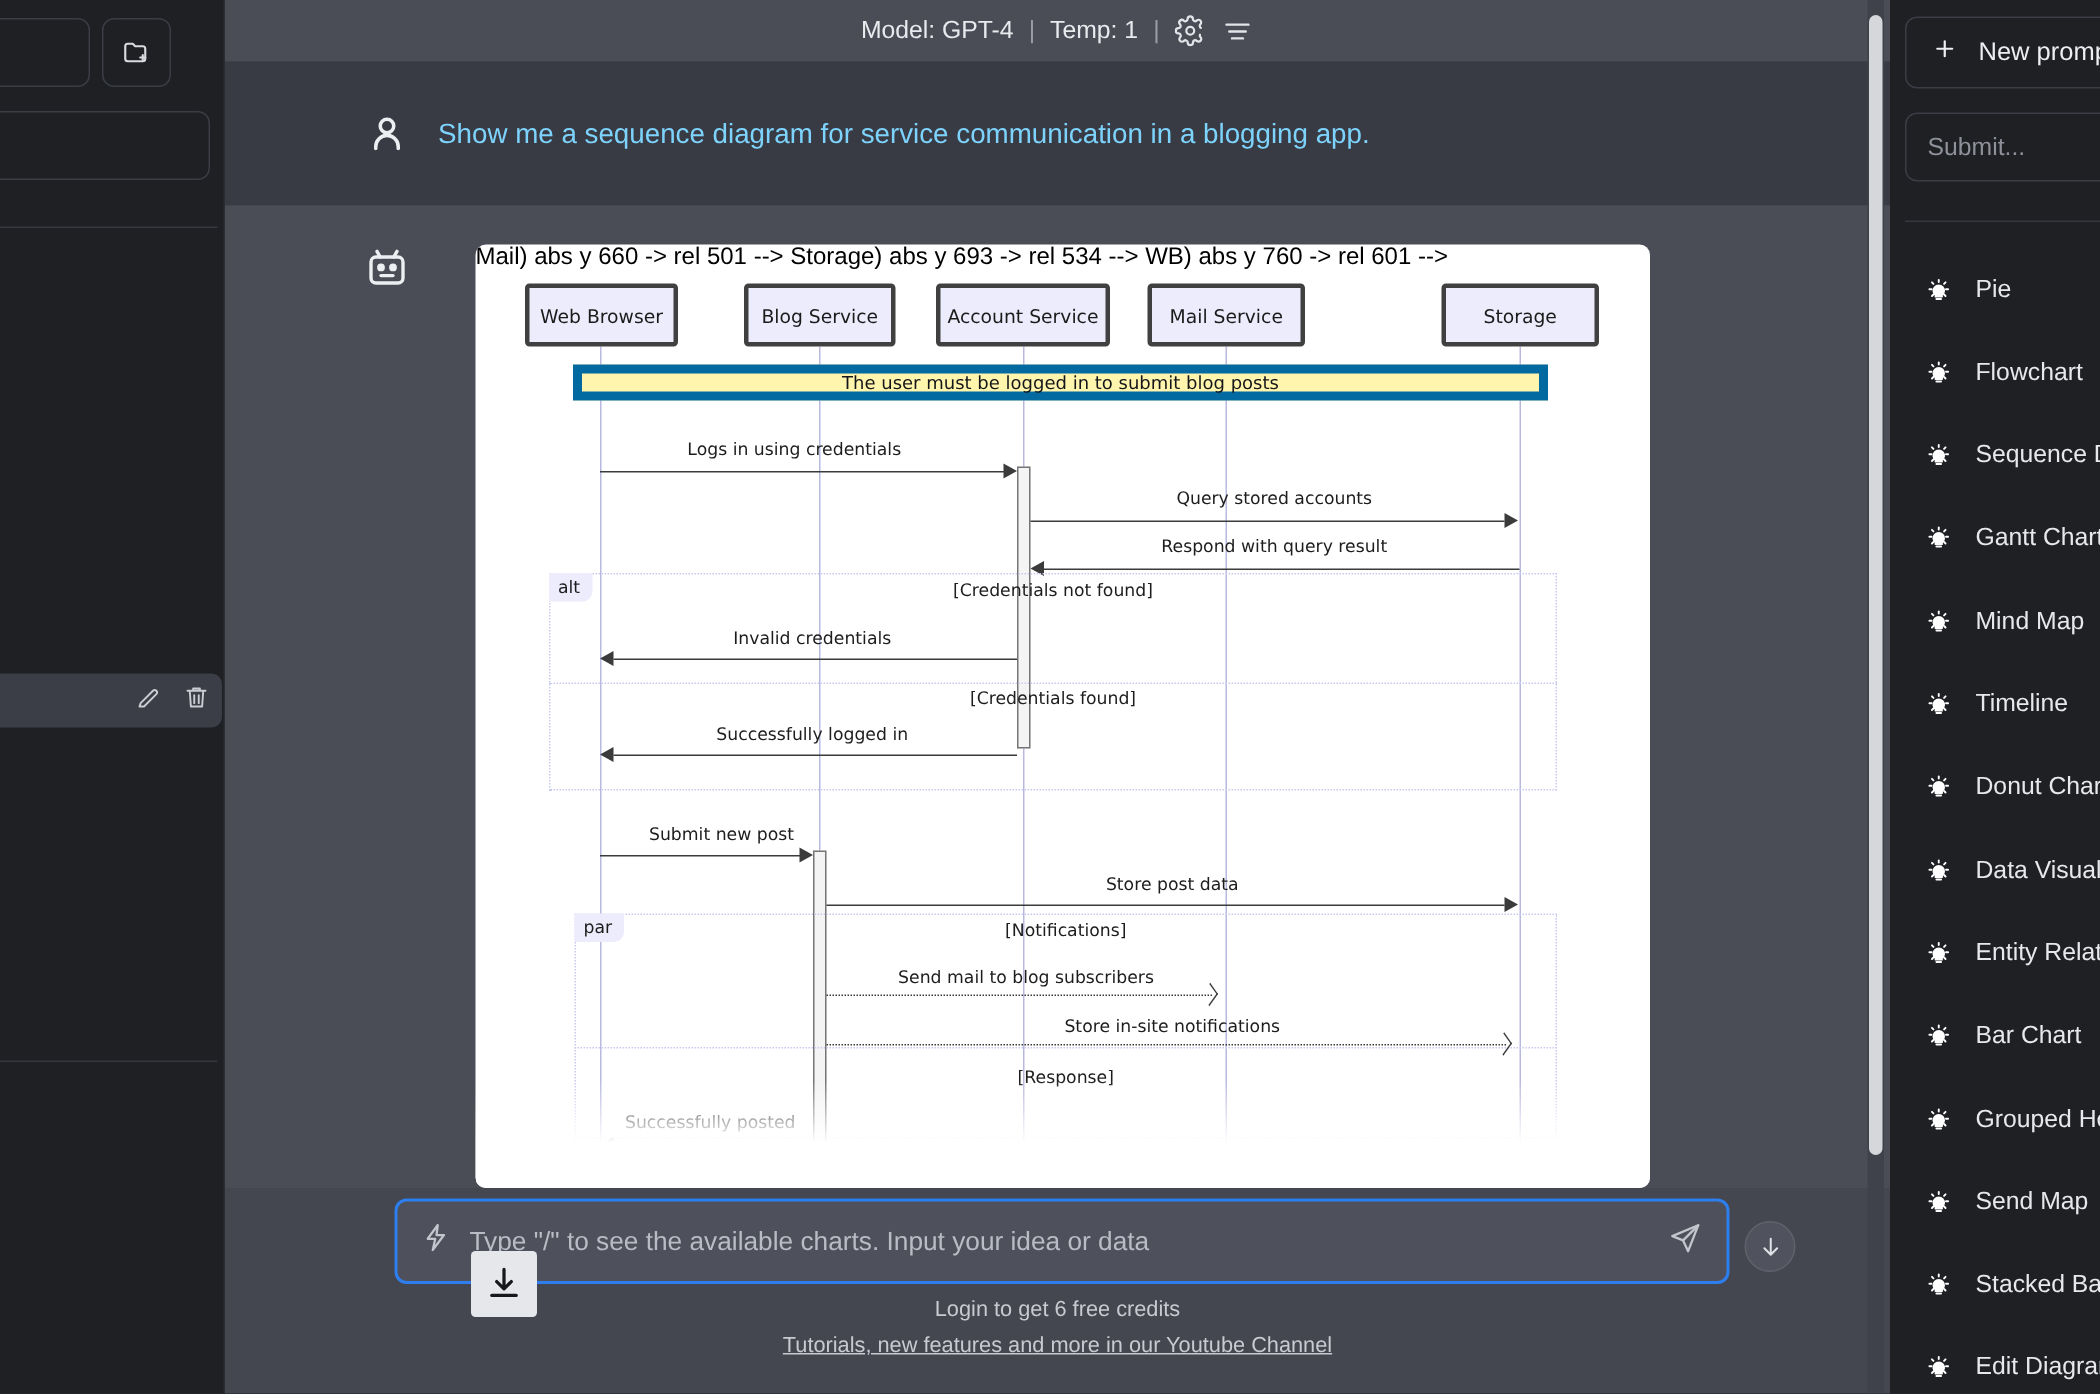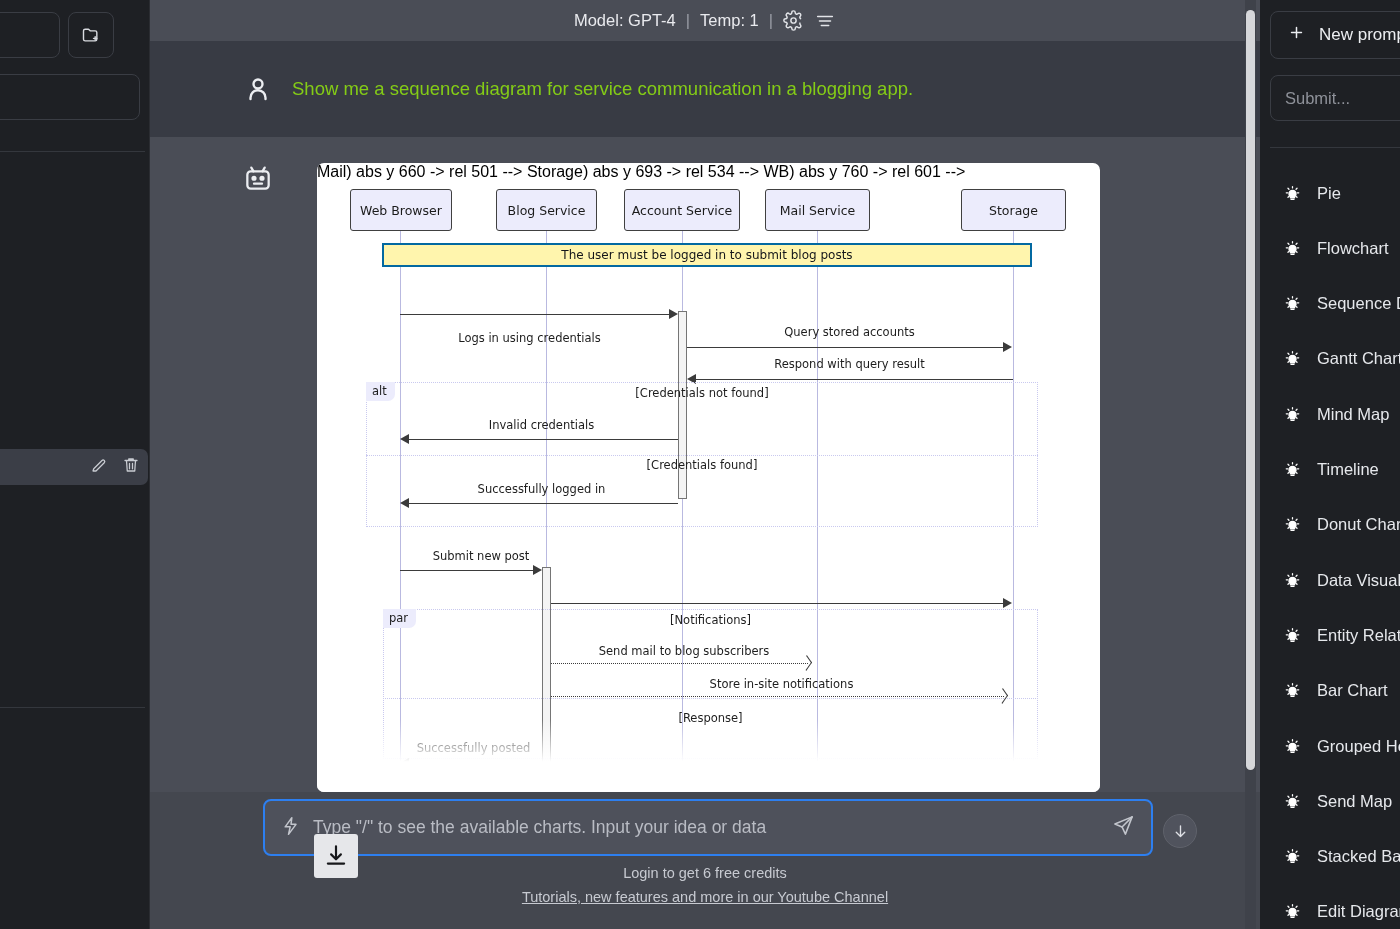--- a/index.html
+++ b/index.html
@@ -72,44 +72,44 @@
     background: #383b44; display: flex; align-items: center;
   }
   .msg-assistant {
     position: absolute; left: 0; top: 137px; width: 1110px; height: 655px;
     background: #4a4d56;
   }
   .av {
     width: 52px; margin-left: 82px; display: flex; align-items: center; justify-content: center;
     flex: 0 0 52px;
   }
-  .msg-text { color: #84cc16; font-size: 18.5px; margin-left: 8px; }
+  .msg-text { color: #7dd3fc; font-size: 18.5px; margin-left: 8px; }
 
   .bot-av { position: absolute; left: 82px; top: 25px; width: 52px; text-align: center; }
 
   .diagram-card {
     position: absolute; left: 167px; top: 26px; width: 783px; height: 629px;
     background: #ffffff; border-radius: 7px; overflow: hidden;
   }
   .diagram-inner { position: absolute; left: 0; top: 0; width: 783px; height: 640px; }
   .fade {
     position: absolute; left: 0; bottom: 0; width: 783px; height: 72px;
     background: linear-gradient(to bottom, rgba(255,255,255,0), #ffffff 58%);
     pointer-events: none;
   }
 
   
   .lifeline { position: absolute; width: 1px; background: #b9b9e0; }
   .pbox {
-    position: absolute; height: 42px; background: #ececfc; border: 1px solid #404040;
+    position: absolute; height: 42px; background: #ececfc; border: 3px solid #404040;
     border-radius: 3px; display: flex; align-items: center; justify-content: center;
     font-family: "DejaVu Sans", sans-serif; font-size: 12.5px; color: #1b1b1b;
   }
   .note {
-    position: absolute; background: #fff5ad; border: 2px solid #0369a1;
+    position: absolute; background: #fff5ad; border: 6px solid #0369a1;
     display: flex; align-items: center; justify-content: center;
     font-family: "DejaVu Sans", sans-serif; font-size: 12px; color: #14161a;
   }
   .actbar { position: absolute; width: 9px; background: #f4f4f4; border: 1px solid #757575; }
   .aline { position: absolute; height: 1px; background: #3b3b3b; }
   .adash {
     position: absolute; height: 0; border-top: 1.6px dotted #3b3b3b;
   }
   .arrowR {
     position: absolute; width: 0; height: 0;
@@ -328,21 +328,21 @@
           <div class="pbox" style="left:448px; top:26px; width:105px;">Mail Service</div>
           <div class="pbox" style="left:644px; top:26px; width:105px;">Storage</div>
 
           
           <div class="note" style="left:65px; top:80px; width:650px; height:24px;">The user must be logged in to submit blog posts</div>
 
           
           <div class="actbar" style="left:361px; top:148px; height:188px;"></div>
 
           
-          <div class="alabel" style="left:83px; top:129px; width:259px;margin-top:39px;">Logs in using credentials</div>
+          <div class="alabel" style="left:83px; top:129px; width:259px;">Logs in using credentials</div>
           <div class="aline" style="left:83px; top:151px; width:272px;"></div>
           <div class="arrowR" style="left:352px; top:146px;"></div>
 
           
           <div class="alabel" style="left:370px; top:162px; width:325px;">Query stored accounts</div>
           <div class="aline" style="left:370px; top:184px; width:316px;"></div>
           <div class="arrowR" style="left:686px; top:179px;"></div>
 
           
           <div class="alabel" style="left:370px; top:194px; width:325px;">Respond with query result</div>
@@ -370,20 +370,21 @@
 
           
           <div class="actbar" style="left:225px; top:404px; height:196px;"></div>
 
           
           <div class="alabel" style="left:78px; top:386px; width:172px;">Submit new post</div>
           <div class="aline" style="left:83px; top:407px; width:136px;"></div>
           <div class="arrowR" style="left:216px; top:402px;"></div>
 
           
+          <div class="alabel" style="left:234px; top:419px; width:461px;">Store post data</div>
           <div class="aline" style="left:234px; top:440px; width:452px;"></div>
           <div class="arrowR" style="left:686px; top:435px;"></div>
 
           
           <div class="frame" style="left:66px; top:446px; width:655px; height:150px;"></div>
           <div class="frame-tag" style="left:66px; top:446px;">par</div>
           <div class="frame-sep" style="left:66px; top:535px; width:655px;"></div>
           <div class="cond" style="left:66px; top:450px; width:655px;">[Notifications]</div>
           <div class="cond" style="left:66px; top:548px; width:655px;">[Response]</div>
 

